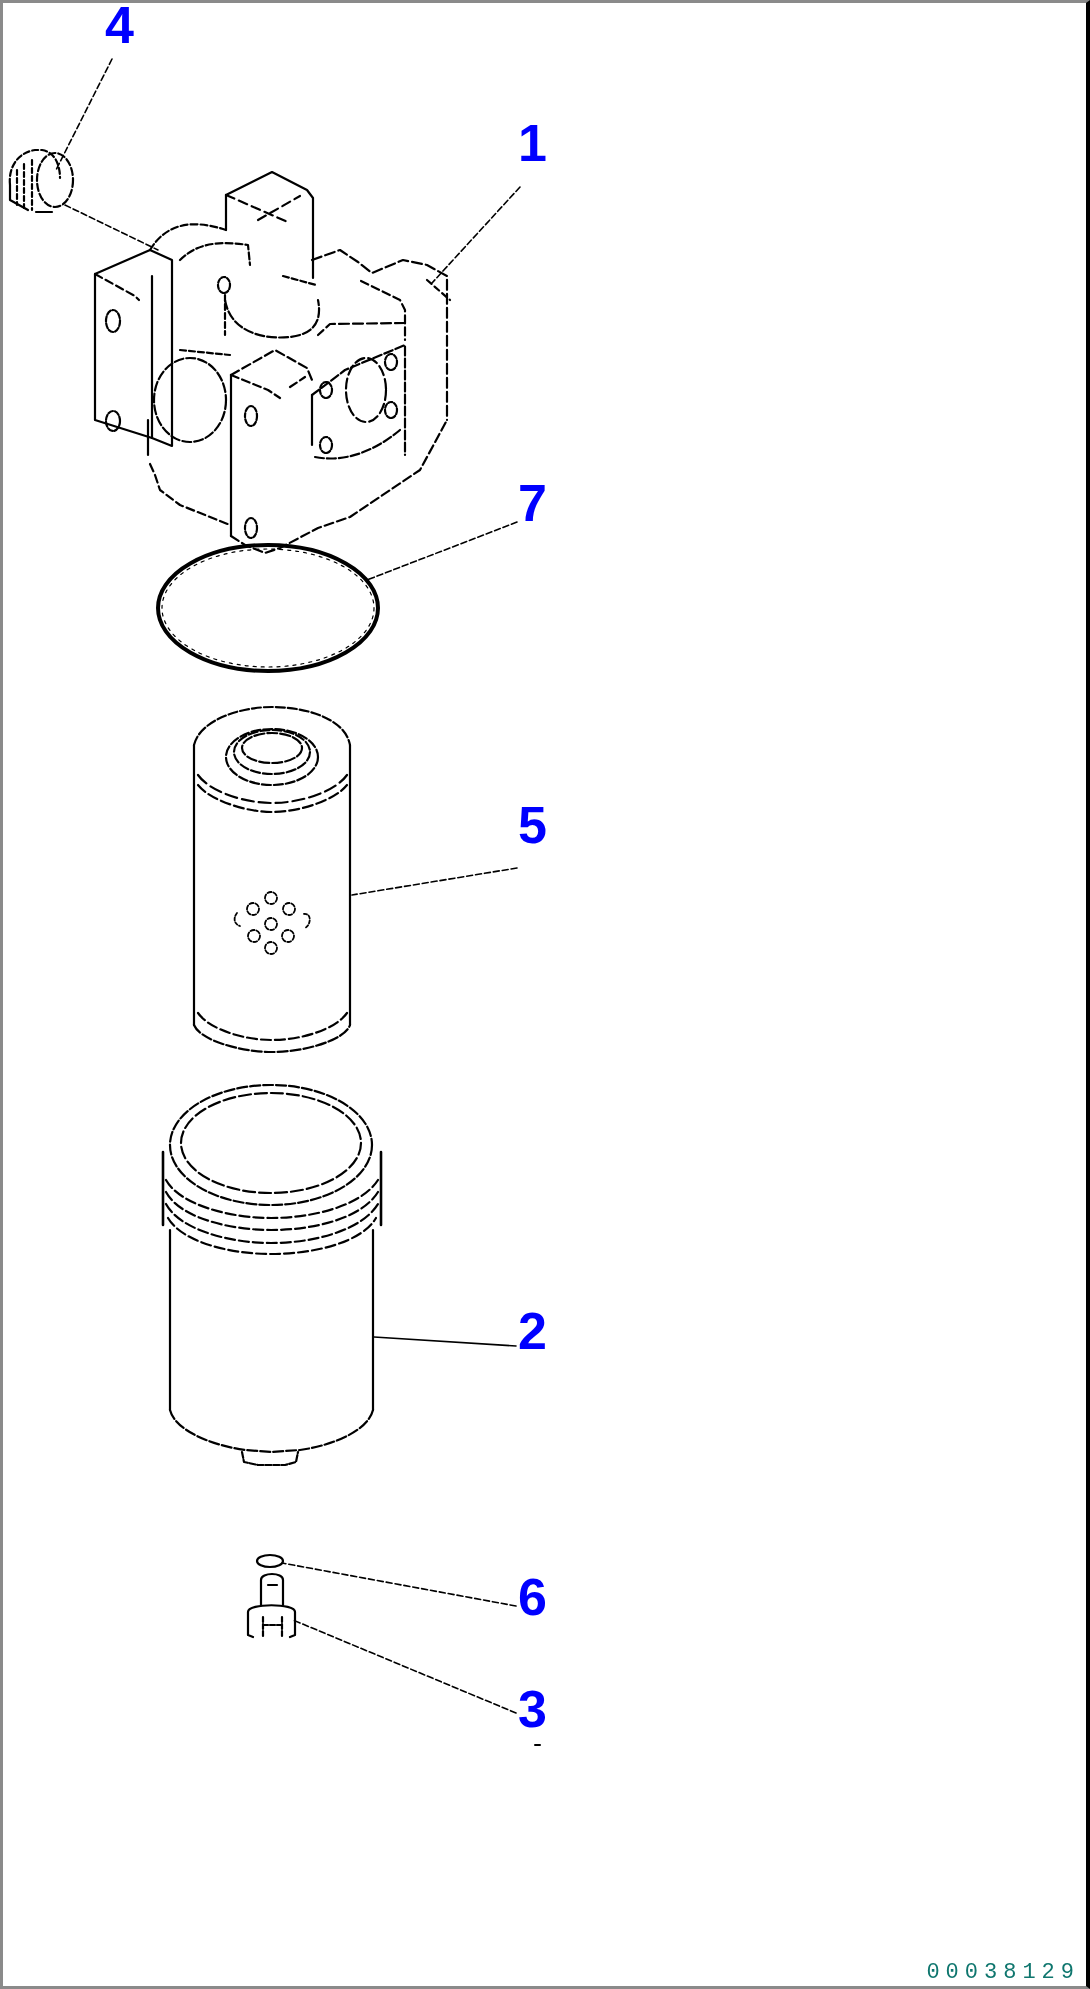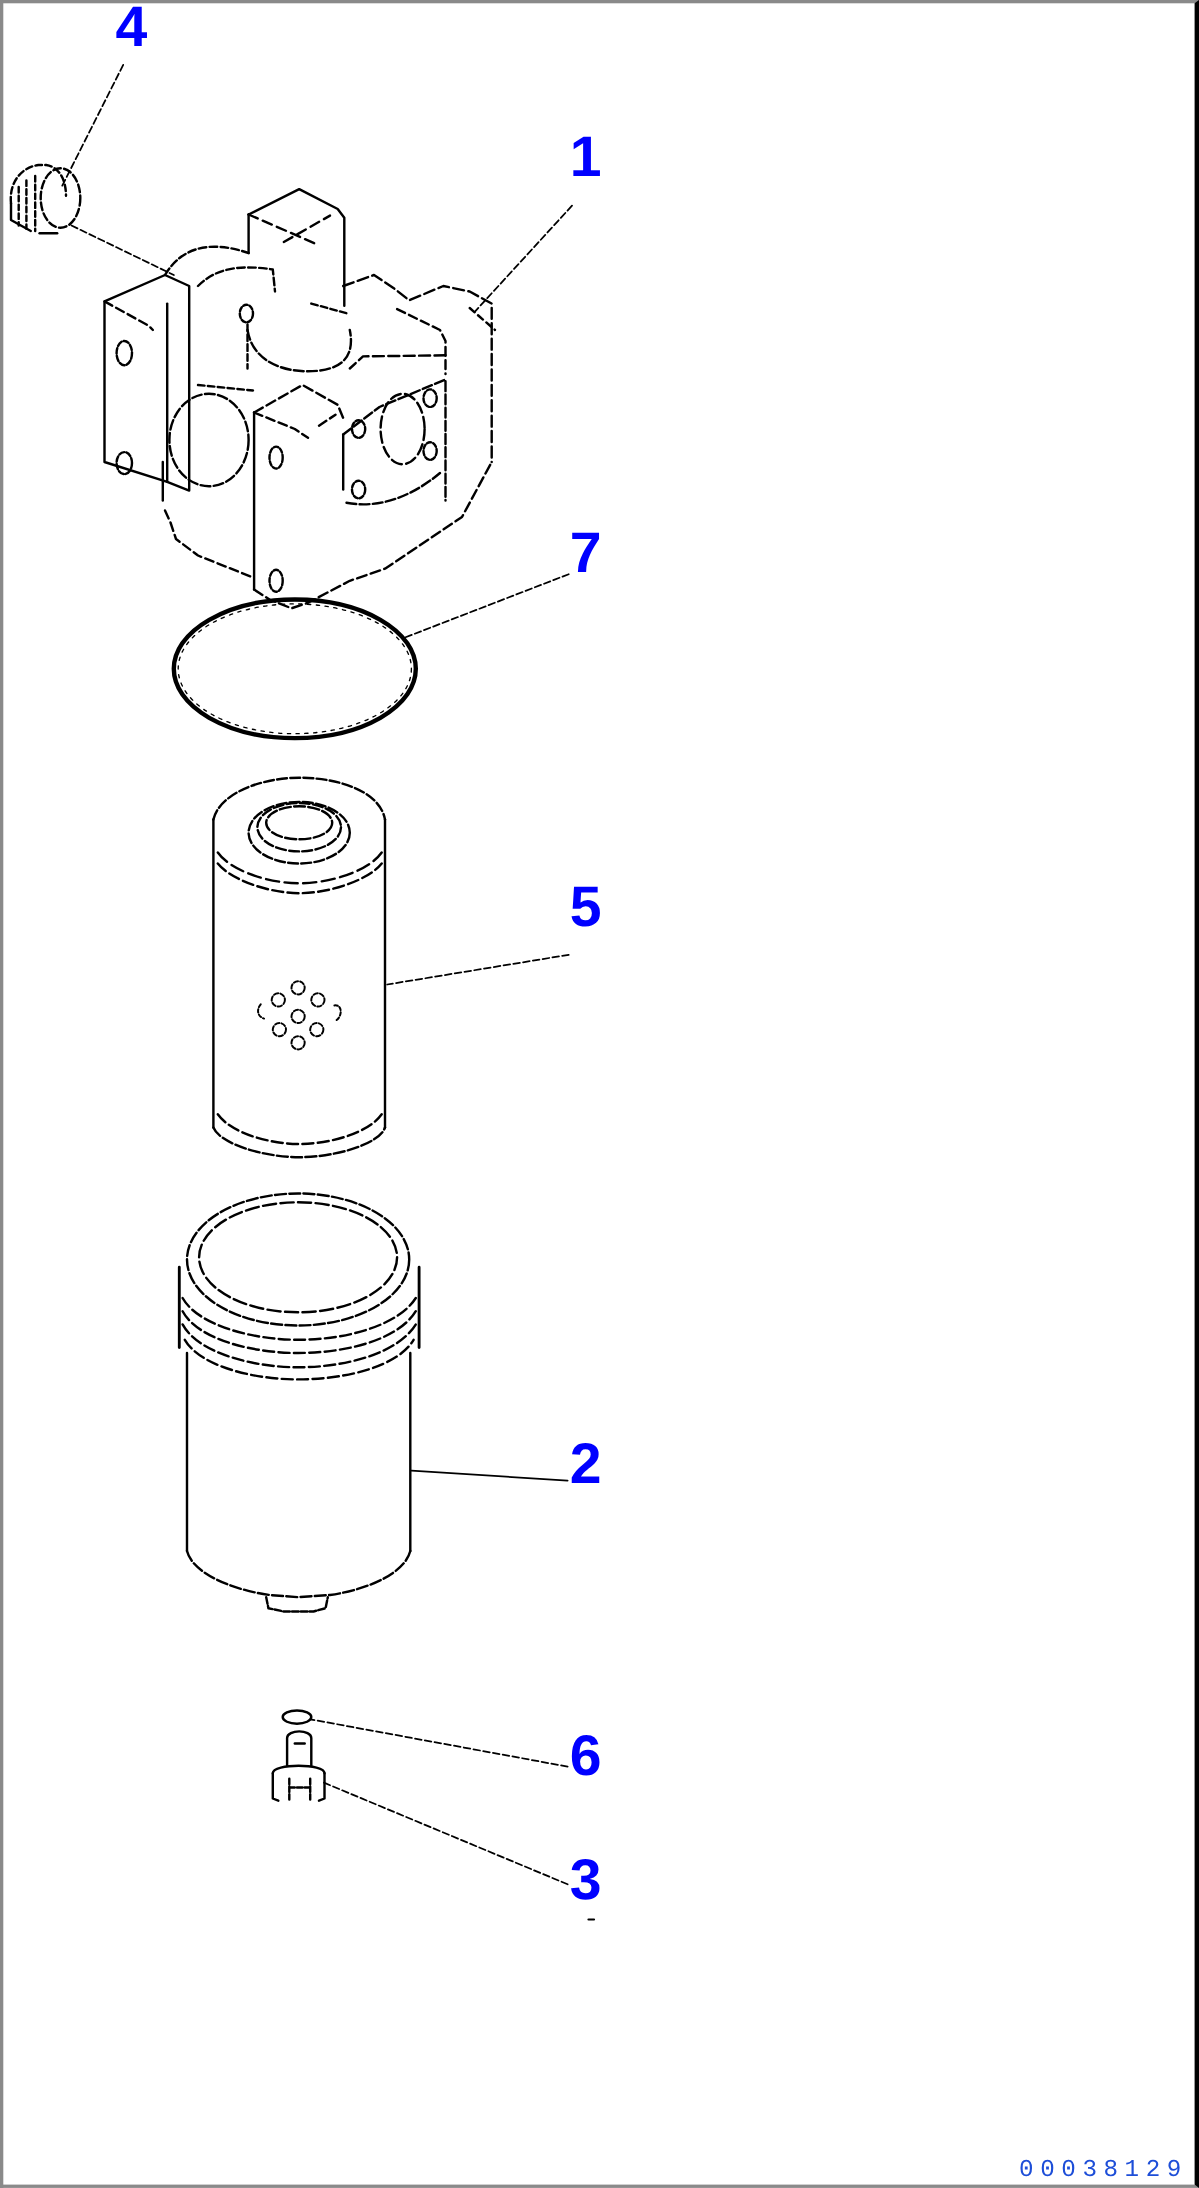--- a/index.html
+++ b/index.html
@@ -1,21 +1,21 @@
 <!DOCTYPE html>
 <html><head>
 <meta charset="utf-8">
 <style>
   html, body { margin: 0; padding: 0; background: #ffffff; }
   body { width: 1090px; height: 1989px; position: relative; overflow: hidden; font-family: "Liberation Sans", sans-serif; }
   .frame { position: absolute; left: 0; top: 0; width: 1090px; height: 1989px; box-sizing: border-box;
            border-top: 3px solid #8a8a8a; border-left: 3px solid #8a8a8a; border-right: 4px solid #000000; border-bottom: 3px solid #8a8a8a; }
   svg.drawing { position: absolute; left: 0; top: 0; }
   .label { position: absolute; font-family: "Liberation Sans", sans-serif; font-weight: bold; font-size: 52px; line-height: 40px; color: #0000ff; }
-  .code { position: absolute; right: 10px; bottom: 4px; font-family: "Liberation Mono", monospace; font-size: 22px; letter-spacing: 6px; color: #1d4ed8; }
+  .code { position: absolute; right: 10px; bottom: 4px; font-family: "Liberation Mono", monospace; font-size: 22px; letter-spacing: 6px; color: #0f766e; }
 </style>
 </head>
 <body>
 
 <div class="frame"></div>
 
 <svg class="drawing" width="1090" height="1989" viewBox="0 0 1090 1989" xmlns="http://www.w3.org/2000/svg">
   <g fill="none" stroke="#000" stroke-width="2.2" stroke-linejoin="round" stroke-linecap="round">
 
     <g>

